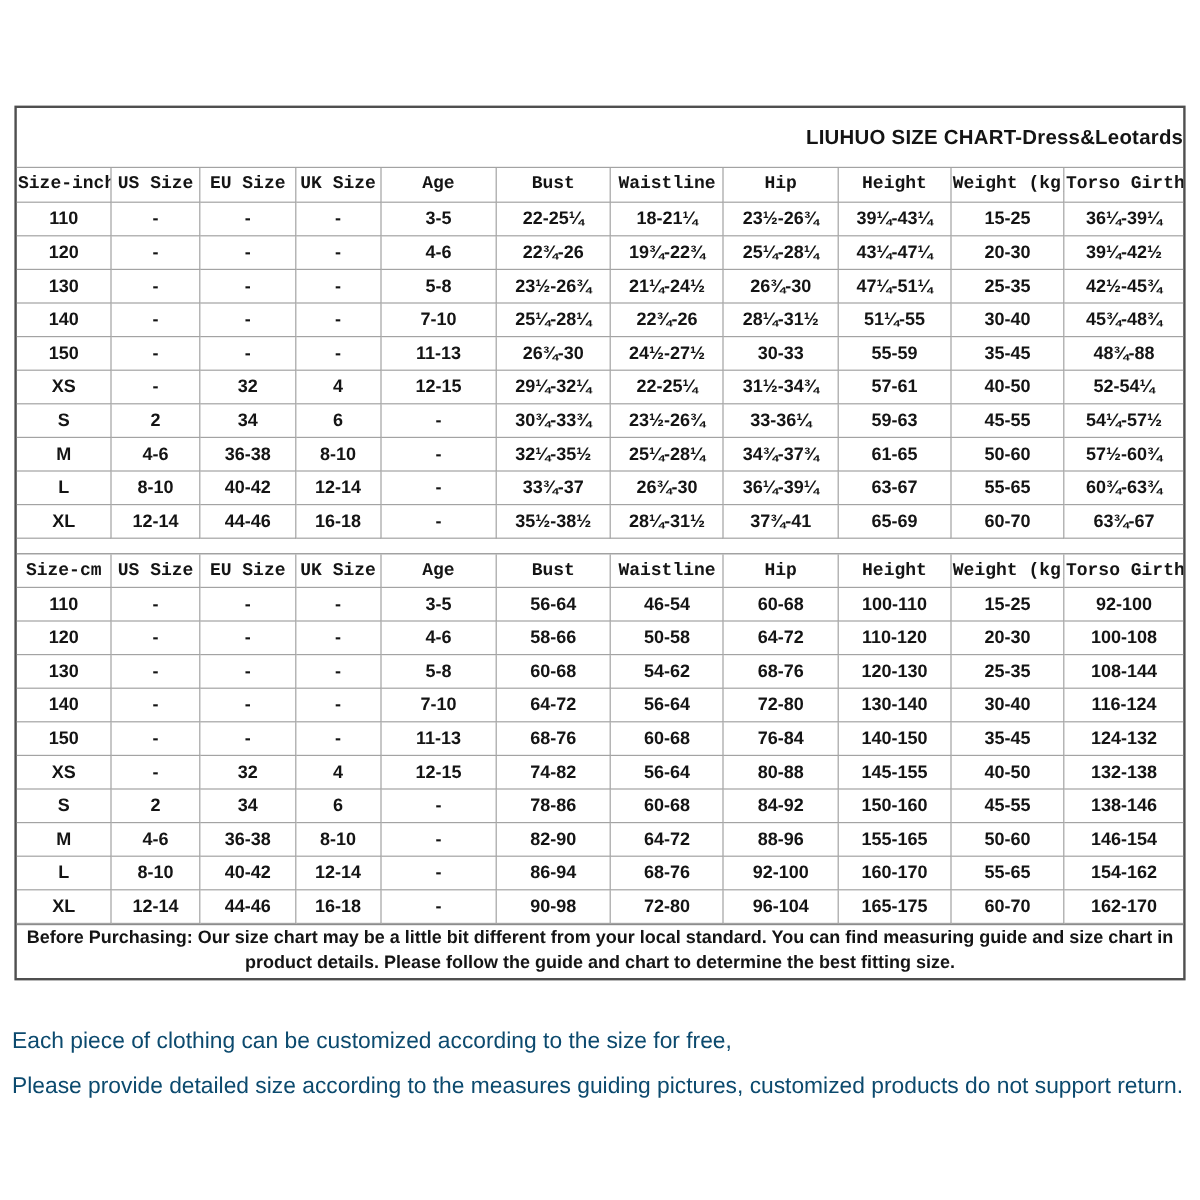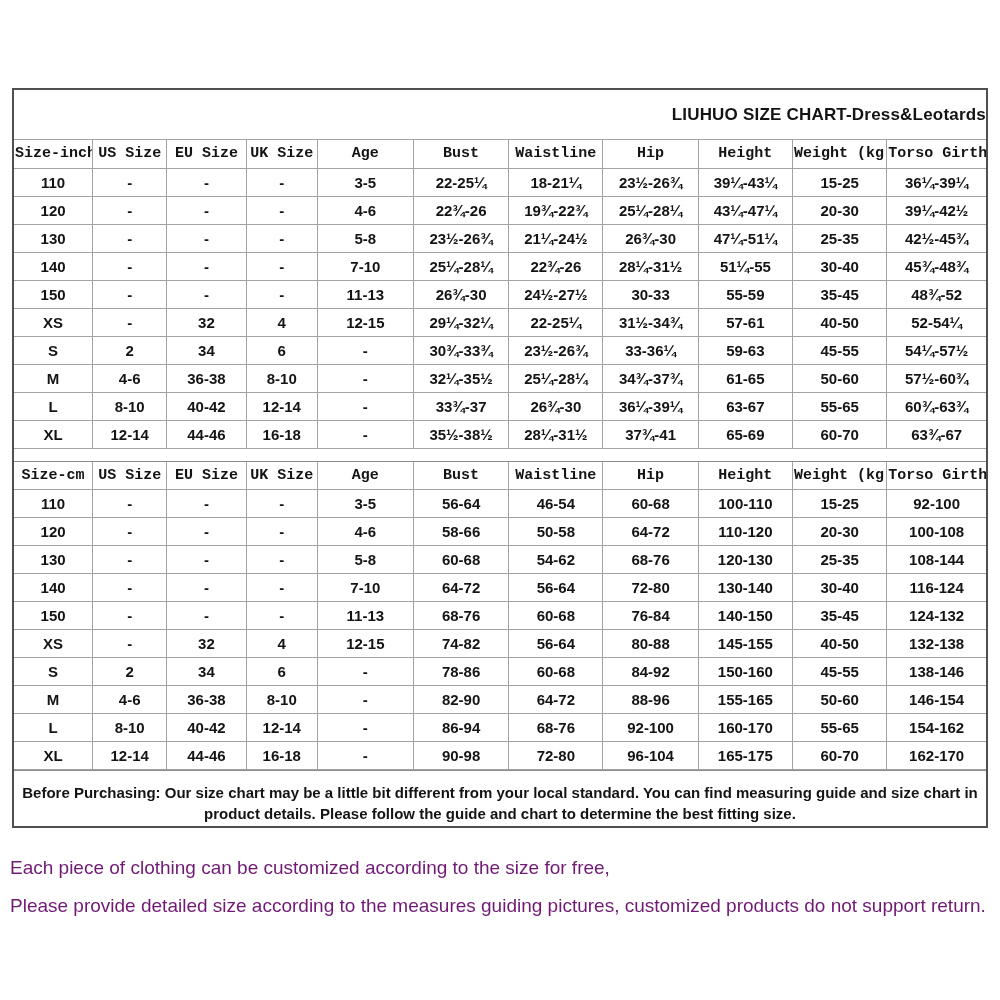--- a/index.html
+++ b/index.html
@@ -49,29 +49,29 @@
   .table-spacer {
     height: 13px;
     border-bottom: 1px solid #8c8c8c;
   }
   .note-row {
     border-top: 1px solid #8c8c8c;
     text-align: center;
     font-size: 15px;
     font-weight: bold;
     line-height: 21px;
-    padding: 11px 4px 2px 4px;
+    padding: 0 4px 2px 4px;
   }
   .footer-text {
     position: absolute;
     left: 10px;
     width: 980px;
     font-size: 19px;
     font-weight: normal;
-    color: #701a75;
+    color: #0c4a6e;
   }
   .footer-line-1 { top: 857px; }
   .footer-line-2 { top: 895px; }
 </style>
 </head>
 <body>
 
 <div class="chart-wrap">
   <div class="chart-title">LIUHUO SIZE CHART-Dress&amp;Leotards</div>
 
@@ -161,21 +161,21 @@
           <td>150</td>
           <td>-</td>
           <td>-</td>
           <td>-</td>
           <td>11-13</td>
           <td>26¾-30</td>
           <td>24½-27½</td>
           <td>30-33</td>
           <td>55-59</td>
           <td>35-45</td>
-          <td>48¾-52</td>
+          <td>48¾-88</td>
         </tr>
         <tr>
           <td>XS</td>
           <td>-</td>
           <td>32</td>
           <td>4</td>
           <td>12-15</td>
           <td>29¼-32¼</td>
           <td>22-25¼</td>
           <td>31½-34¾</td>

